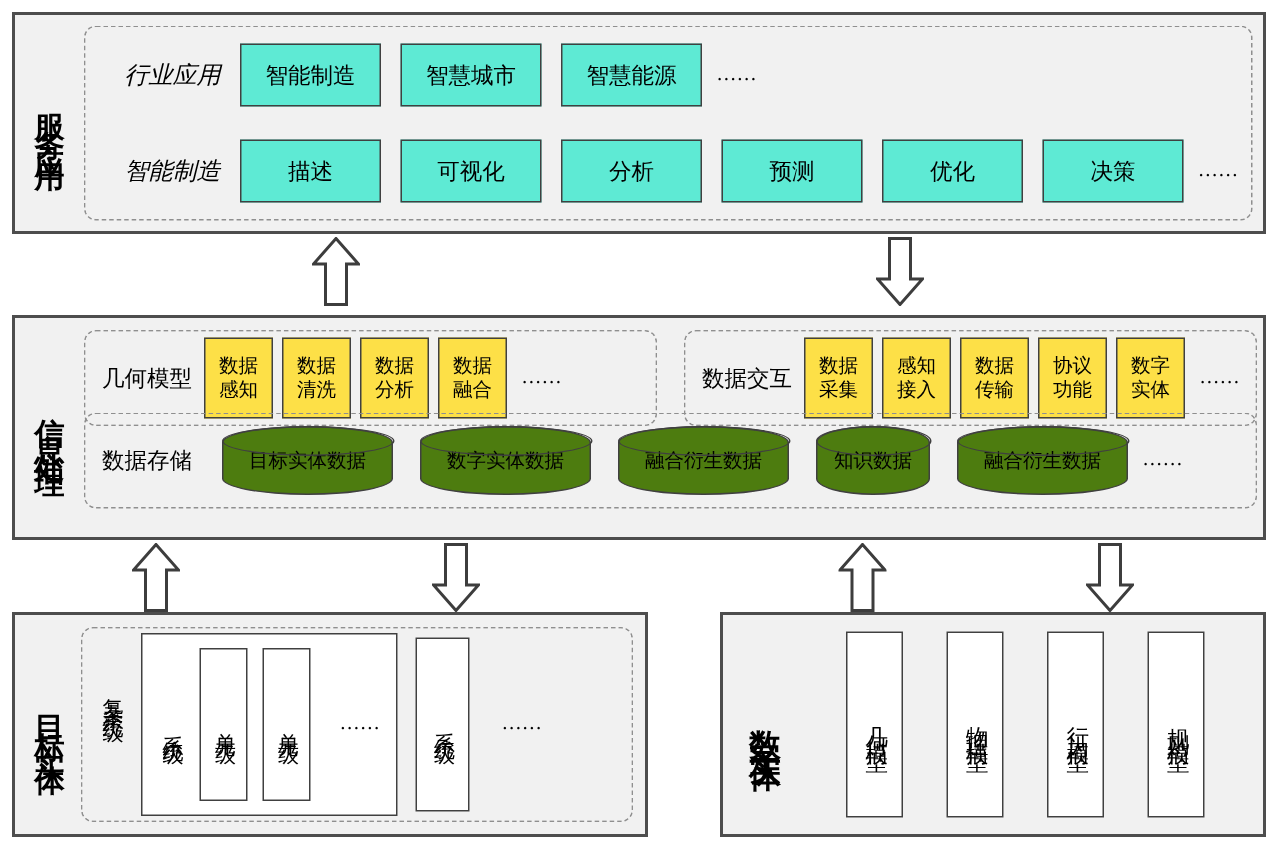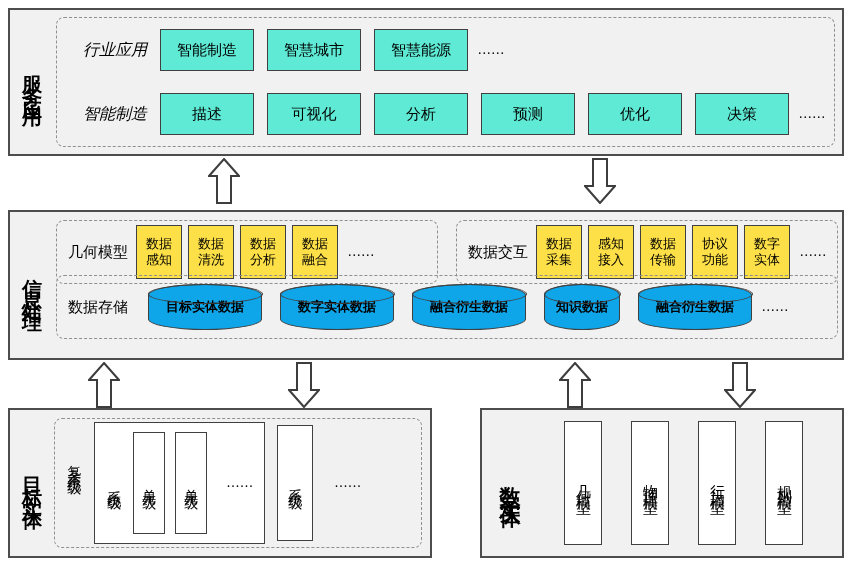--- a/index.html
+++ b/index.html
@@ -58,24 +58,23 @@
     background:#fde047; border:1.5px solid #404040;
     font-size:13px; line-height:1.25;
     display:flex; align-items:center; justify-content:center;
     text-align:center; word-break:break-all;
     padding:2px 7px; flex:none;
   }
 
   .cyl {
     position:relative; height:46px; margin-left:18px;
     border:1.5px solid #404040; border-radius:50% / 11px;
-    background:#0ea5e9; flex:none;
+    background:#4d7c0f; flex:none;
     display:flex; align-items:center; justify-content:center;
     padding-top:0;
-    font-weight:bold;
   }
   .cyl::before {
     content:""; position:absolute; top:-1.5px; left:-1.5px; right:-1.5px; height:18px;
     border:1.5px solid #404040; border-radius:50%;
   }
   .cyl-text { font-size:13px; }
   .cw112 { width:114px; }
   .cw96  { width:76px; }
 
   

